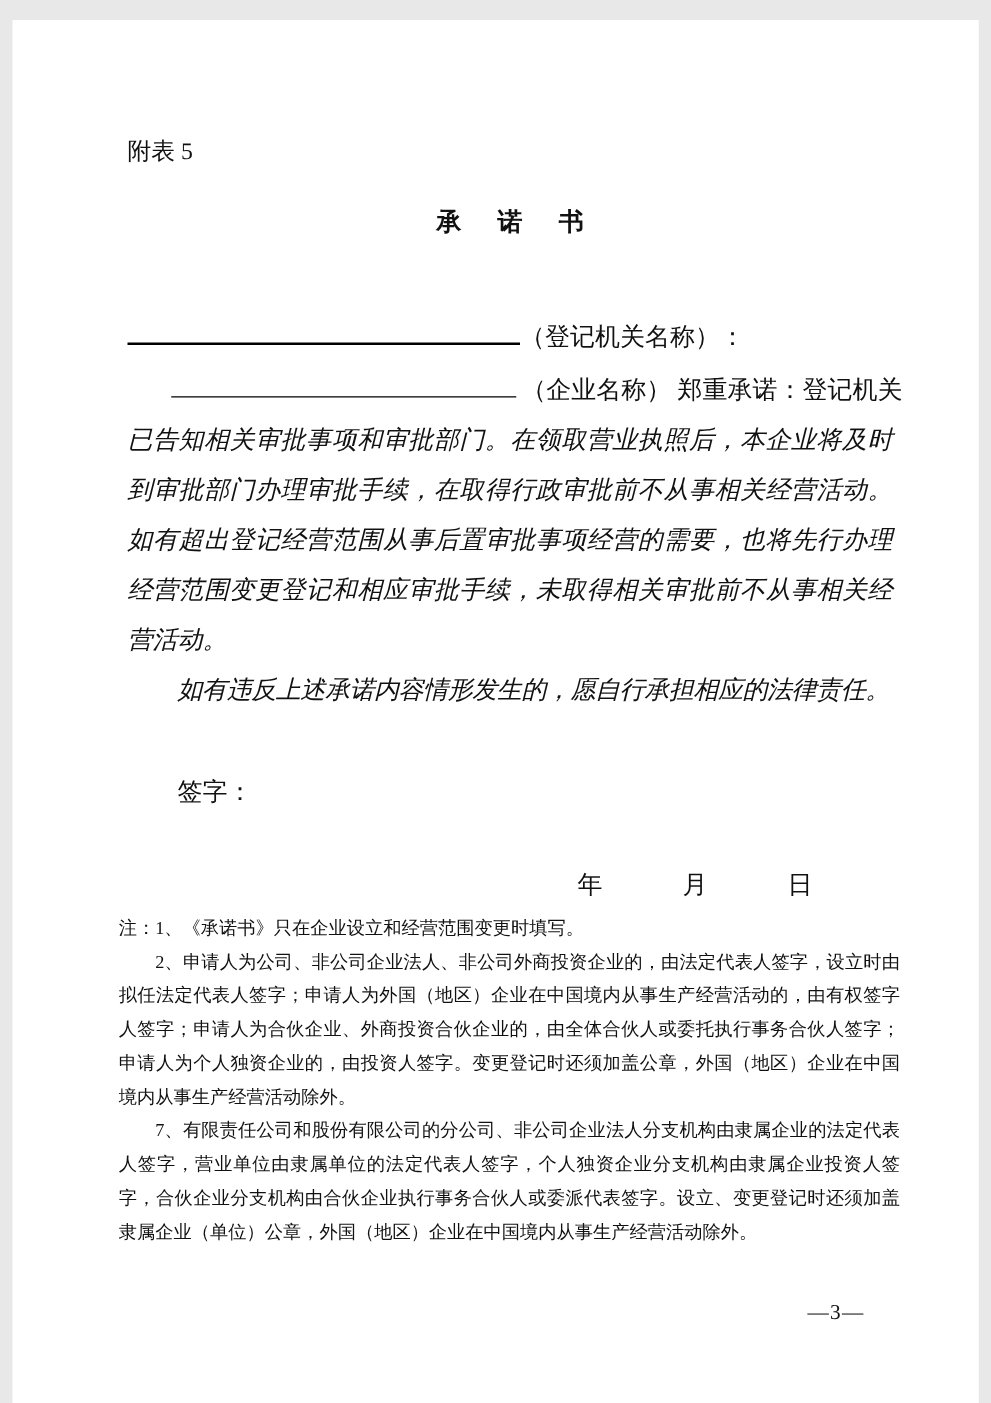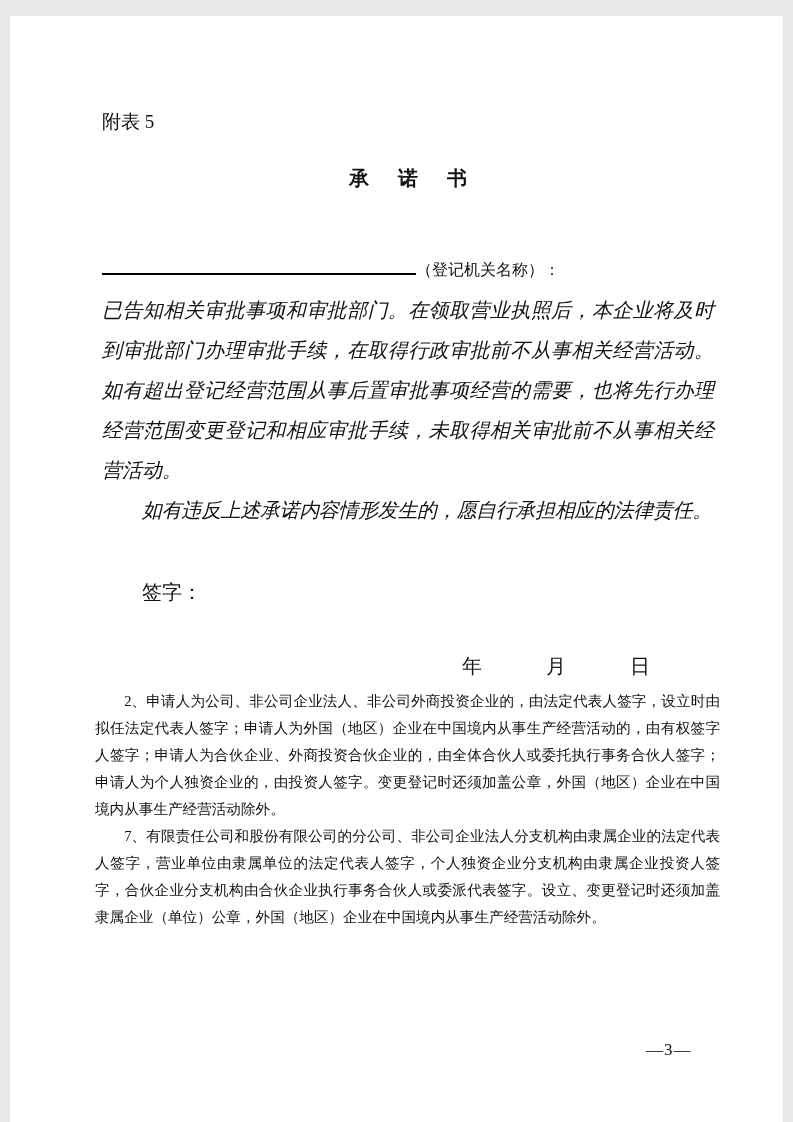--- a/index.html
+++ b/index.html
@@ -30,21 +30,21 @@
   }
   .title {
     margin-top: 30px;
     text-align: center;
     font-size: 20px;
     font-weight: bold;
     word-spacing: 24px;
     line-height: 32px;
   }
   .fill-line {
-    font-size: 16px;
+    font-size: 20px;
     line-height: 40px;
     white-space: nowrap;
   }
   .line-recipient { margin-top: 56px; }
   .line-declarer  { margin-top: 2px; margin-left: 35px; }
   .blank {
     display: inline-block;
     height: 18px;
     vertical-align: baseline;
   }
@@ -101,34 +101,38 @@
   <div class="content">
 
     <div class="appendix">附表 5</div>
 
     <div class="title">承 诺 书</div>
 
     <div class="fill-line line-recipient">
       <span class="blank blank-thick"></span><span>（登记机关名称）：</span>
     </div>
 
+    <div class="fill-line line-declarer">
+      <span class="blank blank-thin"></span><span>（企业名称） 郑重承诺：登记机关</span>
+    </div>
 
     <p class="body-par">已告知相关审批事项和审批部门。在领取营业执照后，本企业将及时到审批部门办理审批手续，在取得行政审批前不从事相关经营活动。如有超出登记经营范围从事后置审批事项经营的需要，也将先行办理经营范围变更登记和相应审批手续，未取得相关审批前不从事相关经营活动。</p>
 
     <p class="body-par liability">如有违反上述承诺内容情形发生的，愿自行承担相应的法律责任。</p>
 
     <div class="signature">签字：</div>
 
     <div class="dateline">
       <span>年</span>
       <span>月</span>
       <span>日</span>
     </div>
 
     <div class="notes">
+      <p>注：1、《承诺书》只在企业设立和经营范围变更时填写。</p>
       <p class="note-indent">2、申请人为公司、非公司企业法人、非公司外商投资企业的，由法定代表人签字，设立时由拟任法定代表人签字；申请人为外国（地区）企业在中国境内从事生产经营活动的，由有权签字人签字；申请人为合伙企业、外商投资合伙企业的，由全体合伙人或委托执行事务合伙人签字；申请人为个人独资企业的，由投资人签字。变更登记时还须加盖公章，外国（地区）企业在中国境内从事生产经营活动除外。</p>
       <p class="note-indent">7、有限责任公司和股份有限公司的分公司、非公司企业法人分支机构由隶属企业的法定代表人签字，营业单位由隶属单位的法定代表人签字，个人独资企业分支机构由隶属企业投资人签字，合伙企业分支机构由合伙企业执行事务合伙人或委派代表签字。设立、变更登记时还须加盖隶属企业（单位）公章，外国（地区）企业在中国境内从事生产经营活动除外。</p>
     </div>
 
   </div>
 
   <div class="pagenum">—3—</div>
 </div>
 
 </body></html>

